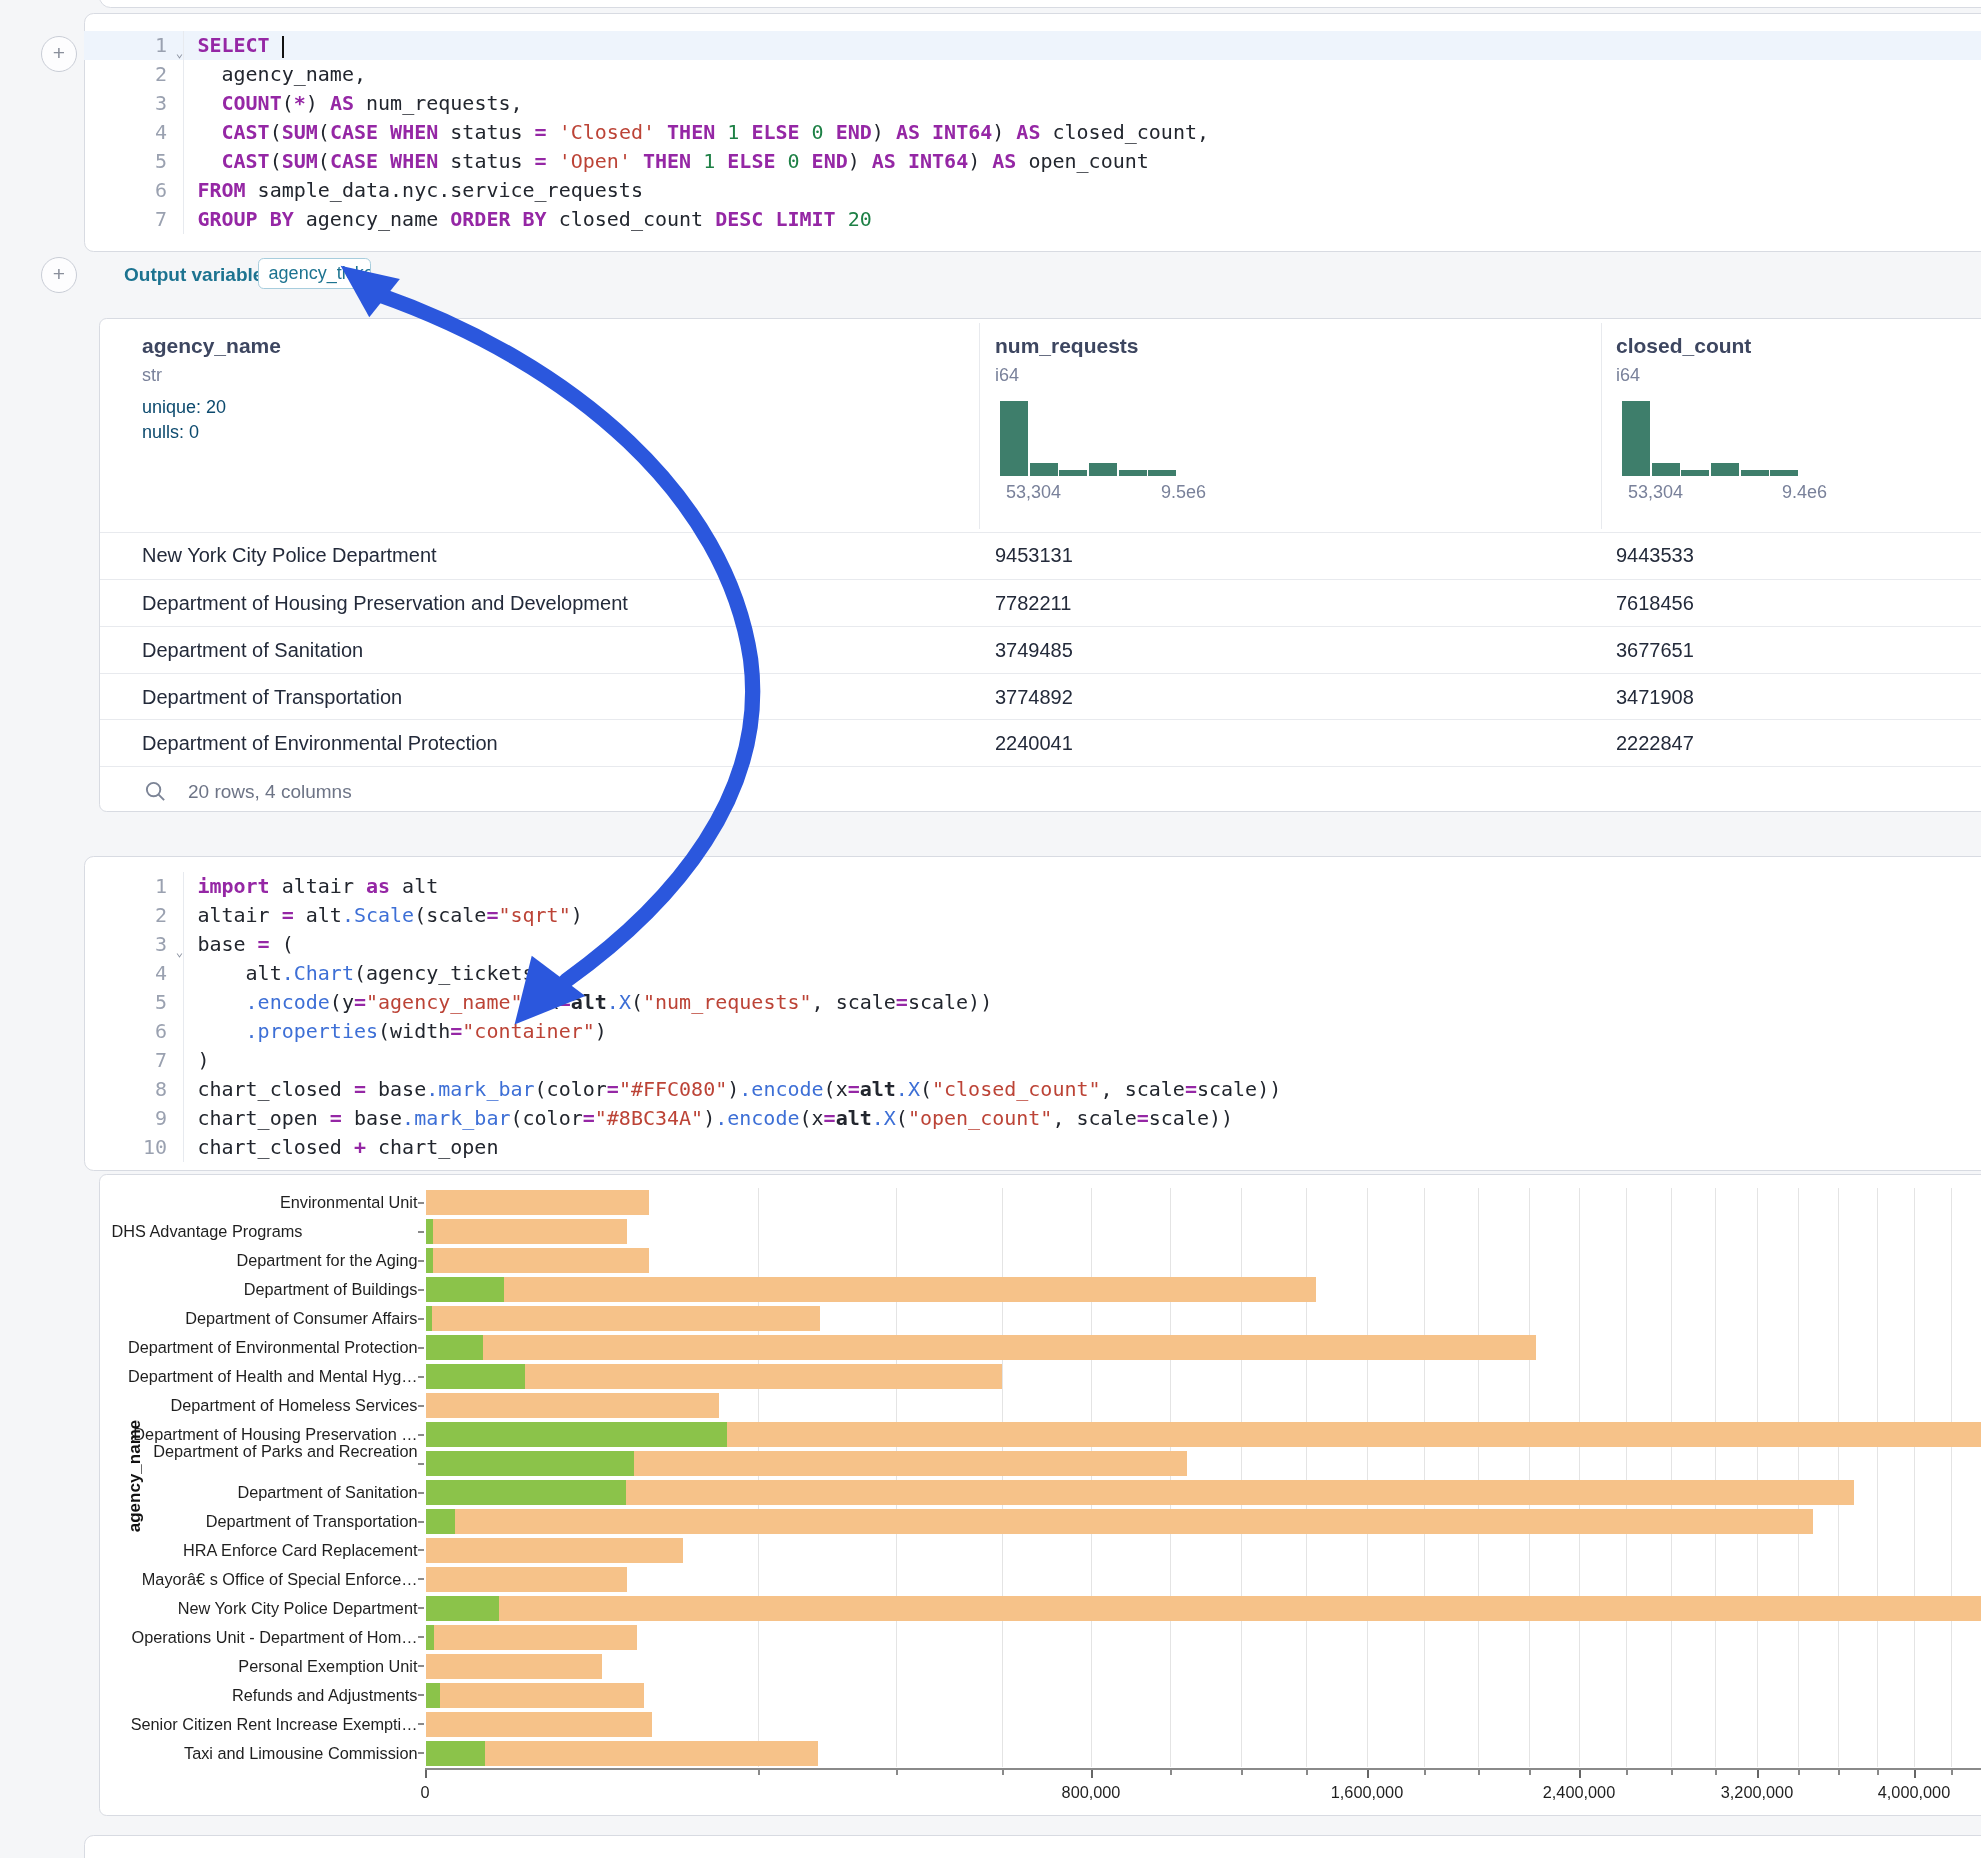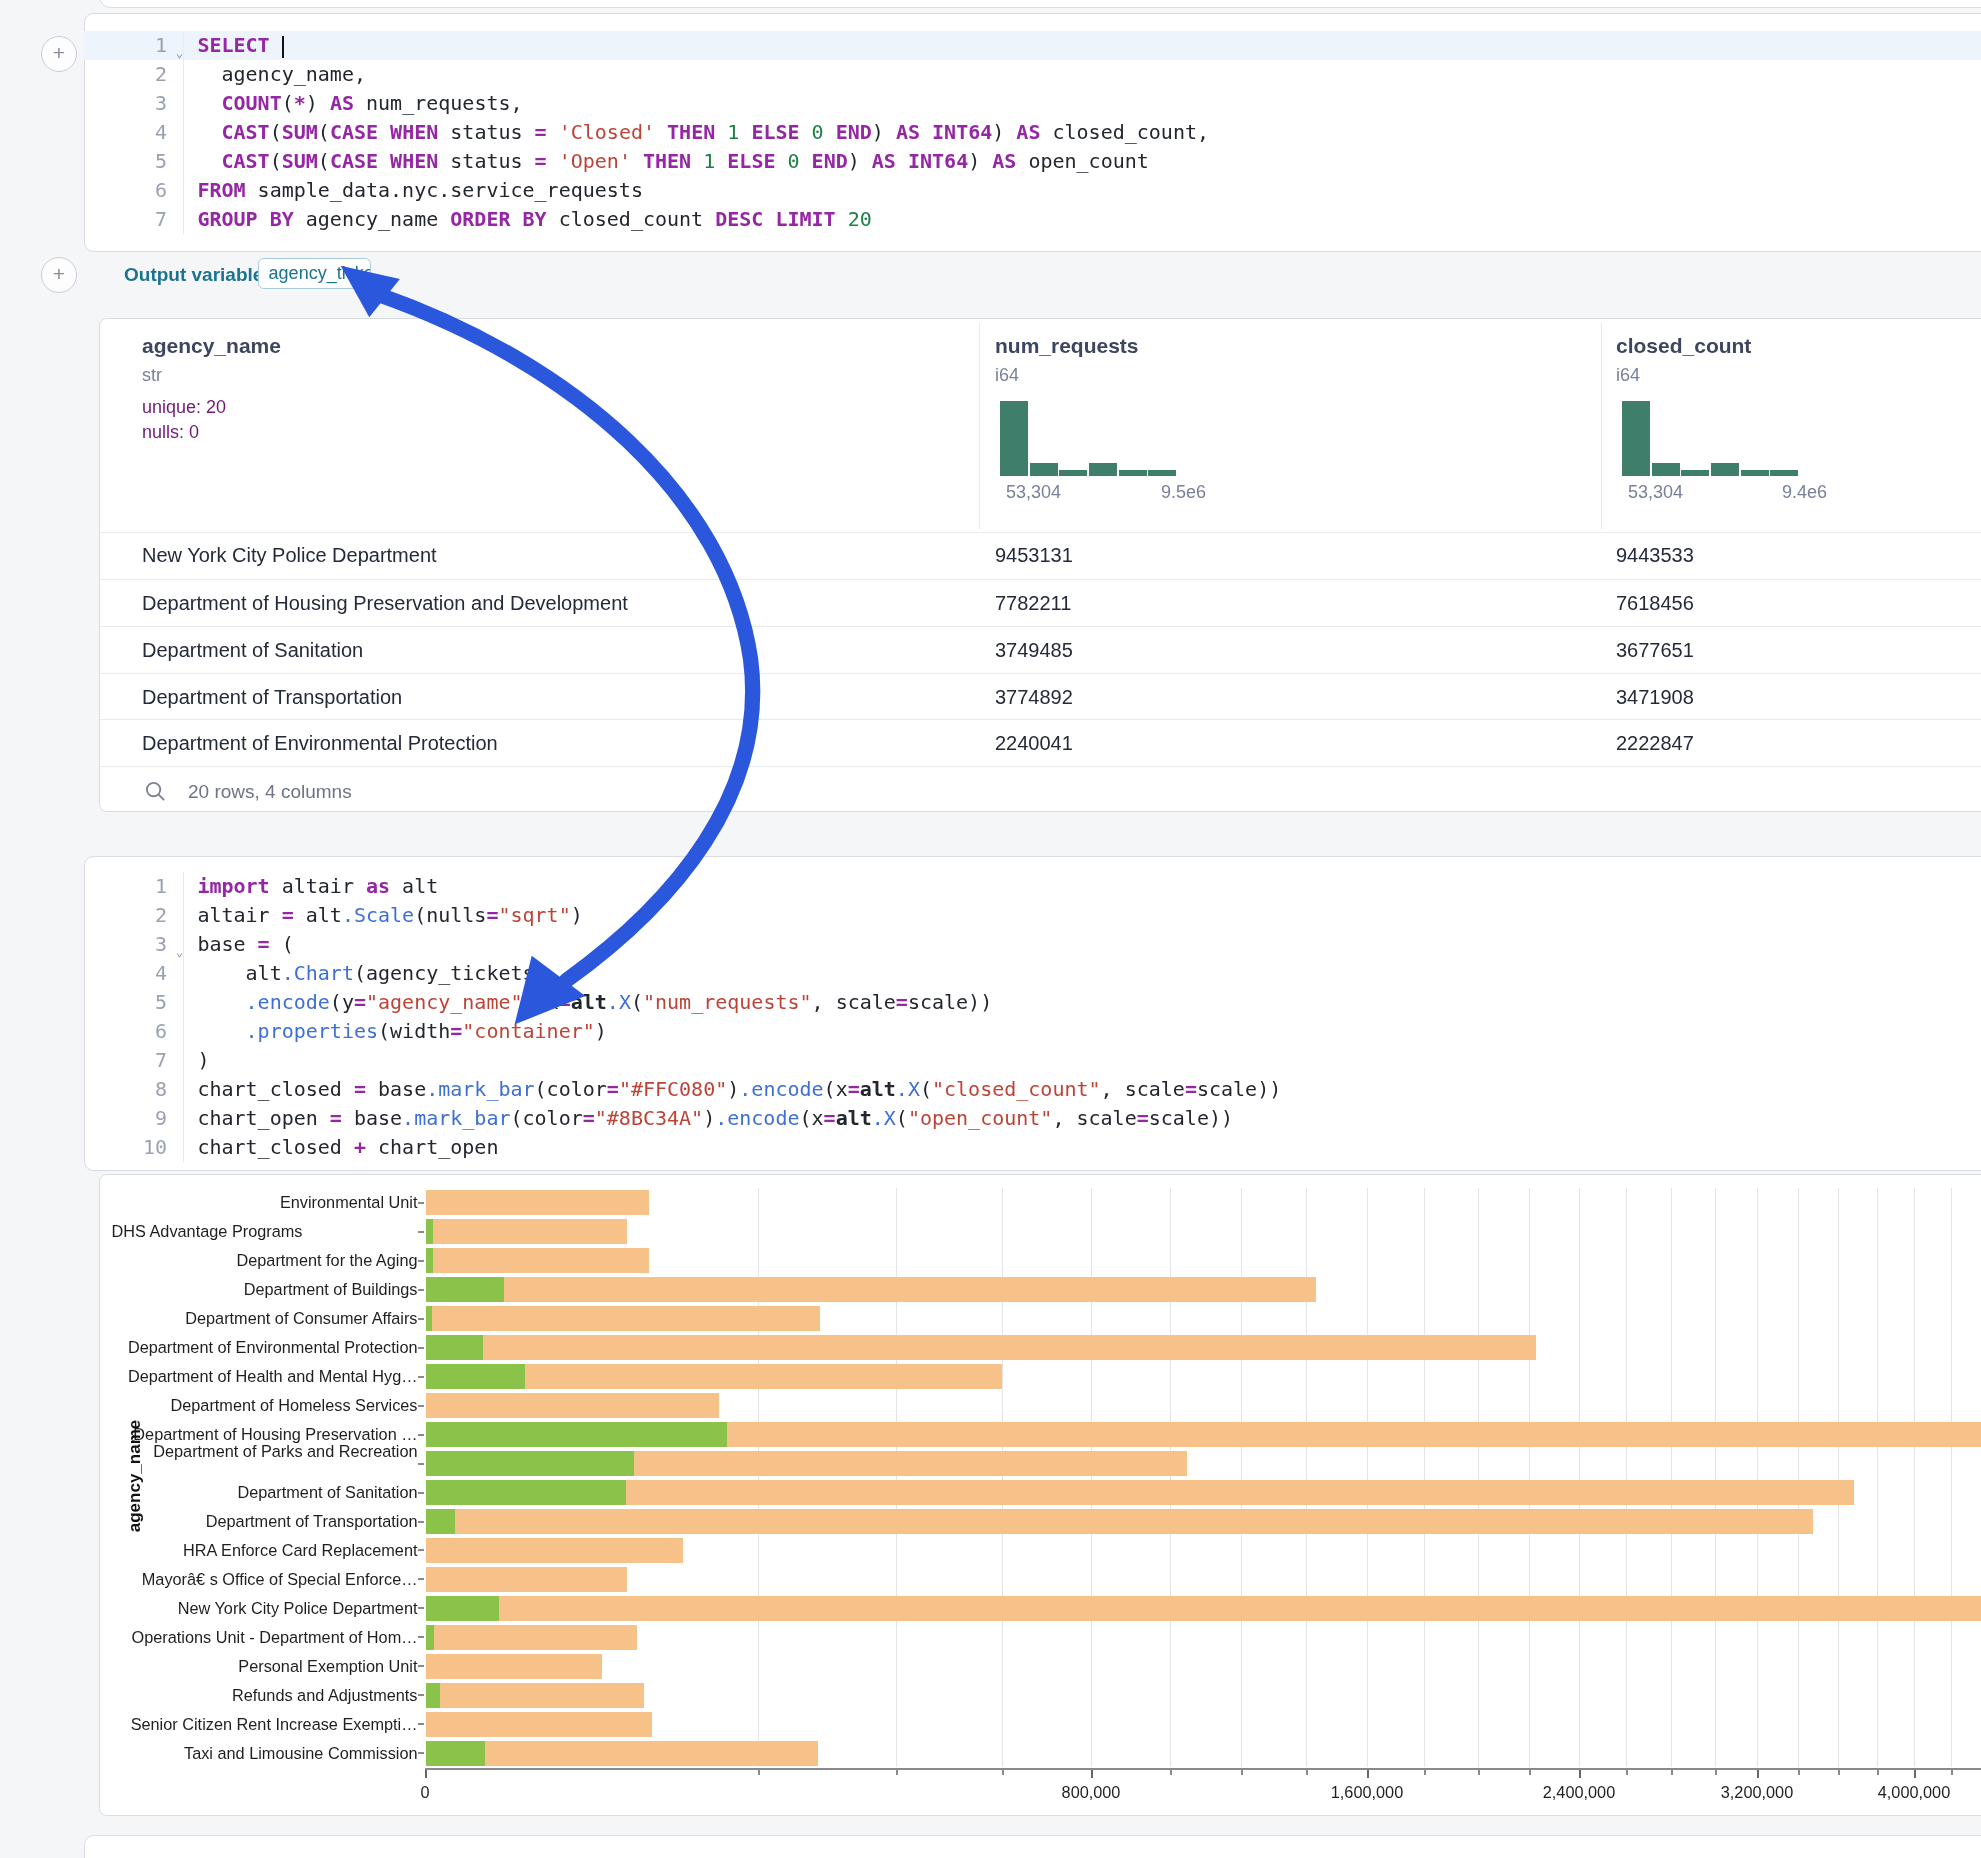--- a/index.html
+++ b/index.html
@@ -25,21 +25,21 @@
   .plusbtn{position:absolute;width:34px;height:34px;border-radius:50%;border:1.4px solid #c9cdd6;
            background:#fdfdfe;color:#8a8f9b;font-size:21px;line-height:32px;text-align:center;}
   
   .outvar-label{position:absolute;font-weight:bold;font-size:19px;color:#1c7390;}
   .outvar-pill{position:absolute;border:1px solid #a7cddd;border-radius:5.7px;background:#fff;
                color:#1c7390;font-size:18px;line-height:29px;padding:0 9.6px;max-width:92px;
                overflow:hidden;white-space:nowrap;}
   
   .colname{position:absolute;font-weight:bold;font-size:21px;color:#3d4660;}
   .coltype{position:absolute;font-size:18px;color:#79819a;}
-  .colmeta{position:absolute;font-size:18px;color:#701a75;}
+  .colmeta{position:absolute;font-size:18px;color:#0c4a6e;}
   .histwrap{position:absolute;width:191px;height:76px;}
   .histbar{position:absolute;bottom:0;background:#3e7e6b;}
   .histlab{position:absolute;font-size:18px;color:#79819a;}
   .vdiv{position:absolute;width:1px;background:#e8eaee;}
   .hdiv{position:absolute;height:1px;background:#e8eaee;left:0;right:0;}
   .trow-text{position:absolute;font-size:20px;color:#232a3a;}
   .tfooter{position:absolute;font-size:19px;color:#6d7486;}
   
   #chart-area{position:absolute;left:0;top:0;right:0;bottom:0;overflow:hidden;}
   .ylab{position:absolute;text-align:right;font-size:16.3px;color:#1f1f1f;width:306px;}
@@ -165,21 +165,21 @@
         <div class="gl">4</div>
         <div class="gl">5</div>
         <div class="gl">6</div>
         <div class="gl">7</div>
         <div class="gl">8</div>
         <div class="gl">9</div>
         <div class="gl">10</div>
       </div>
       <div class="codebody">
         <div class="cl"><span class="tk-k">import</span><span class="tk-p"> altair </span><span class="tk-k">as</span><span class="tk-p"> alt</span></div>
-        <div class="cl"><span class="tk-p">altair </span><span class="tk-k">=</span><span class="tk-p"> alt</span><span class="tk-f">.Scale</span><span class="tk-p">(nulls</span><span class="tk-k">=</span><span class="tk-s">"sqrt"</span><span class="tk-p">)</span></div>
+        <div class="cl"><span class="tk-p">altair </span><span class="tk-k">=</span><span class="tk-p"> alt</span><span class="tk-f">.Scale</span><span class="tk-p">(scale</span><span class="tk-k">=</span><span class="tk-s">"sqrt"</span><span class="tk-p">)</span></div>
         <div class="cl"><span class="tk-p">base </span><span class="tk-k">=</span><span class="tk-p"> (</span></div>
         <div class="cl"><span class="tk-p">    alt</span><span class="tk-f">.Chart</span><span class="tk-p">(agency_tickets)</span></div>
         <div class="cl"><span class="tk-p">    </span><span class="tk-f">.encode</span><span class="tk-p">(y</span><span class="tk-k">=</span><span class="tk-s">"agency_name"</span><span class="tk-p">, x</span><span class="tk-k">=</span><span class="tk-b">alt</span><span class="tk-f">.X</span><span class="tk-p">(</span><span class="tk-s">"num_requests"</span><span class="tk-p">, scale</span><span class="tk-k">=</span><span class="tk-p">scale))</span></div>
         <div class="cl"><span class="tk-p">    </span><span class="tk-f">.properties</span><span class="tk-p">(width</span><span class="tk-k">=</span><span class="tk-s">"container"</span><span class="tk-p">)</span></div>
         <div class="cl"><span class="tk-p">)</span></div>
         <div class="cl"><span class="tk-p">chart_closed </span><span class="tk-k">=</span><span class="tk-p"> base</span><span class="tk-f">.mark_bar</span><span class="tk-p">(color</span><span class="tk-k">=</span><span class="tk-s">"#FFC080"</span><span class="tk-p">)</span><span class="tk-f">.encode</span><span class="tk-p">(x</span><span class="tk-k">=</span><span class="tk-b">alt</span><span class="tk-f">.X</span><span class="tk-p">(</span><span class="tk-s">"closed_count"</span><span class="tk-p">, scale</span><span class="tk-k">=</span><span class="tk-p">scale))</span></div>
         <div class="cl"><span class="tk-p">chart_open </span><span class="tk-k">=</span><span class="tk-p"> base</span><span class="tk-f">.mark_bar</span><span class="tk-p">(color</span><span class="tk-k">=</span><span class="tk-s">"#8BC34A"</span><span class="tk-p">)</span><span class="tk-f">.encode</span><span class="tk-p">(x</span><span class="tk-k">=</span><span class="tk-b">alt</span><span class="tk-f">.X</span><span class="tk-p">(</span><span class="tk-s">"open_count"</span><span class="tk-p">, scale</span><span class="tk-k">=</span><span class="tk-p">scale))</span></div>
         <div class="cl"><span class="tk-p">chart_closed </span><span class="tk-k">+</span><span class="tk-p"> chart_open</span></div>
       </div>
     </div>

